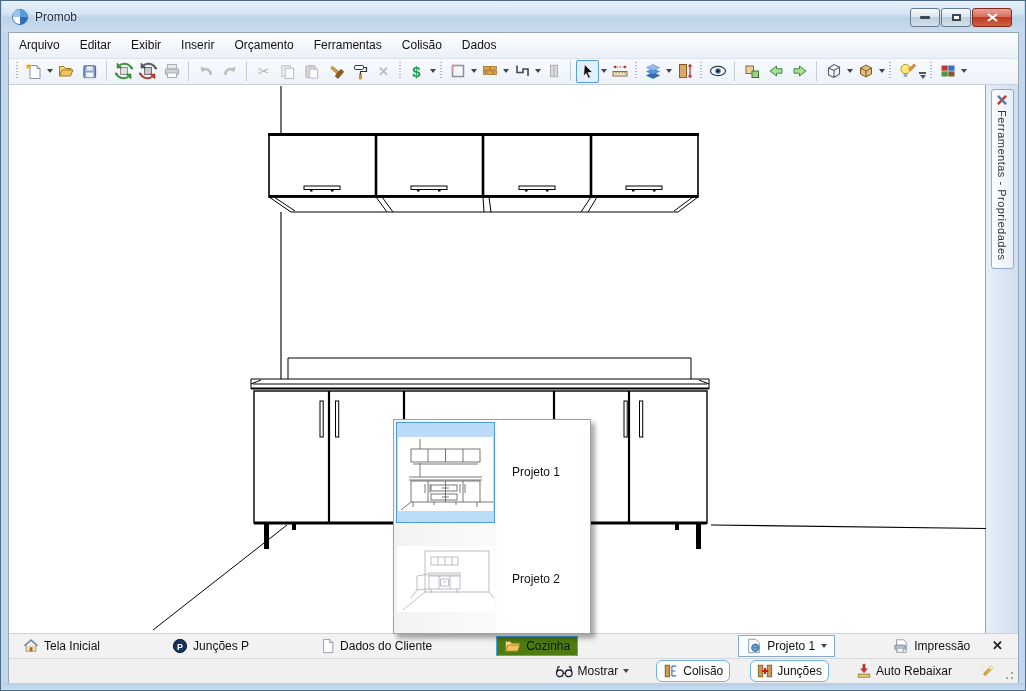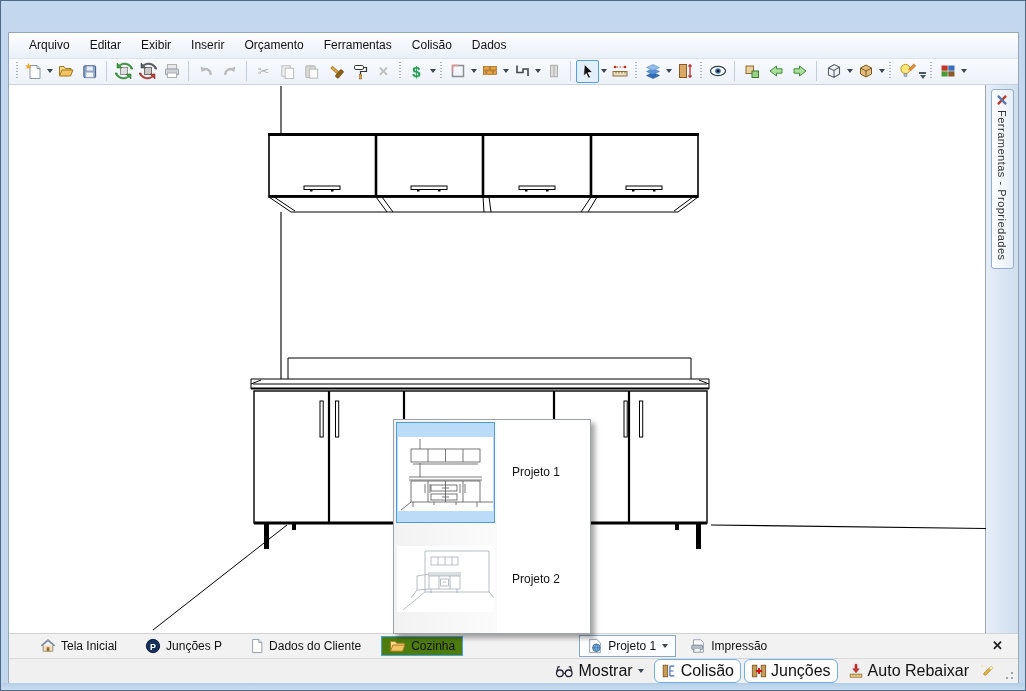--- a/index.html
+++ b/index.html
@@ -25,21 +25,21 @@
   .wbtn.close { width:40px; background:linear-gradient(#e9a296,#d9705c 45%,#c03a24 50%,#cf6144); border-color:#7e2c1c; }
   .glyph-min { width:10px; height:3px; background:#3a4856; border-radius:1px; }
   .glyph-max { width:9px; height:7px; border:2px solid #3a4856; background:#fff; }
   
   .client {
     position:absolute; left:7px; top:31px; width:1011px; height:653px;
     background:#fff; display:flex; flex-direction:column; border:1px solid #98a6b5;
   }
   .menubar {
     height:26px; background:linear-gradient(#fdfeff,#eaf0f8);
-    border-bottom:1px solid #dde3ec; display:flex; align-items:center; padding-left:10px;
+    border-bottom:1px solid #dde3ec; display:flex; align-items:center; 
   }
   .menu-item { padding:4px 10px; font-size:12px; color:#111; }
   .toolbar {
     height:27px; background:linear-gradient(#f8fafd,#edf2f9);
     border-bottom:1px solid #c9d1de; display:flex; align-items:center; padding-left:4px; gap:1px;
   }
   .tgrip { width:5px; height:18px; margin:0 3px;
     background:repeating-linear-gradient(#aab4c2 0 1px, transparent 1px 3px); width:2px; }
   .tsep { width:1px; height:20px; background:#c4ccd8; margin:0 4px; }
   .tb { width:23px; height:23px; display:flex; align-items:center; justify-content:center; border:1px solid transparent; border-radius:2px; }
@@ -63,31 +63,31 @@
   }
   .side-tab {
     margin-top:4px; width:23px; height:180px; border:1px solid #93aecb; border-radius:3px;
     background:linear-gradient(90deg,#fdfefe,#e8eff8);
     display:flex; flex-direction:column; align-items:center; padding-top:3px; gap:3px;
   }
   .side-label { writing-mode:vertical-rl; font-size:11px; color:#333; letter-spacing:.5px; }
   
   .tabbar {
     height:25px; background:#f2f2f2; border-top:1px solid #d2d2d2;
-    display:flex; align-items:center; font-size:12px; color:#111; padding-left:23px; position:relative;
+    display:flex; align-items:center; font-size:12px; color:#111; padding-left:6px; position:relative;gap:44px;
   }
   .tab { display:flex; align-items:center; gap:5px; padding:2px 7px; margin-right:12px; border:1px solid transparent; }
   .tab.selected { border:1px solid #49a1e9; background:#4d7c0f; }
   .tab.combo { border:1px solid #8aa8c6; background:#fcfdfe; margin-left:104px; margin-right:6px; }
   .tab-close { position:absolute; right:10px; top:3px; font-size:13px; font-weight:bold; color:#222; padding:1px 5px; }
   
   .statusbar {
     height:27px; background:#f0f0f0; border-top:1px solid #d9d9d9;
-    display:flex; align-items:center; justify-content:flex-end; gap:3px;
-    font-size:16px; color:#111; padding-right:22px; position:relative;
+    display:flex; align-items:center; justify-content:flex-end; gap:20px;
+    font-size:12px; color:#111; padding-right:22px; position:relative;
   }
   .sbtn { display:flex; align-items:center; gap:4px; padding:2px 6px; border:1px solid transparent; }
   .sbtn.toggled { border:1px solid #6fb1e4; background:#fdfdfd; border-radius:6px; }
   .rgrip { position:absolute; right:4px; bottom:4px; width:12px; height:12px;
     background:
       radial-gradient(circle at 10px 10px,#9aa 1.2px,transparent 1.4px),
       radial-gradient(circle at 10px 5px,#9aa 1.2px,transparent 1.4px),
       radial-gradient(circle at 5px 10px,#9aa 1.2px,transparent 1.4px); }
   
   .bottomstrip { position:absolute; left:1px; bottom:0; width:1022px; height:7px;
@@ -104,20 +104,42 @@
     background:#badcf8; border:1px solid #4f9bd8; }
   .thumb1 .img { position:absolute; left:1px; top:14px; width:95px; height:74px; background:#fff; }
   .thumb2 { position:absolute; left:3px; top:126px; width:97px; height:66px; background:#fff; }
   .pp-label { position:absolute; left:118px; font-size:12px; color:#111; }
 </style>
 </head>
 <body>
 
 <div class="window">
 
+  <div class="titlebar">
+    <svg class="title-icon" viewBox="0 0 18 18">
+      <circle cx="9" cy="9" r="7.6" fill="#fff" stroke="#4a7ab0"></circle>
+      <path d="M9 1.4a7.6 7.6 0 0 1 7.6 7.6H9z" fill="#5a9ade"></path>
+      <path d="M16.6 9A7.6 7.6 0 0 1 9 16.6V9z" fill="#2f6db8"></path>
+      <path d="M1.4 9A7.6 7.6 0 0 1 9 1.4V9z" fill="#9cc4ec"></path>
+    </svg>
+    <span class="title-text">Promob</span>
+    <div class="winbtns">
+      <div class="wbtn">
+          <div class="glyph-min"></div>
+        </div>
+      <div class="wbtn">
+          <div class="glyph-max"></div>
+        </div>
+      <div class="wbtn close">
+        <svg width="11" height="9" viewBox="0 0 11 9">
+          <path d="M1 1l9 7M10 1L1 8" stroke="#fff" stroke-width="2.2"></path>
+          </svg>
+      </div>
+    </div>
+  </div>
 
   <div class="client">
 
     <div class="menubar">
       <span class="menu-item">Arquivo</span>
       <span class="menu-item">Editar</span>
       <span class="menu-item">Exibir</span>
       <span class="menu-item">Inserir</span>
       <span class="menu-item">Orçamento</span>
       <span class="menu-item">Ferramentas</span>

